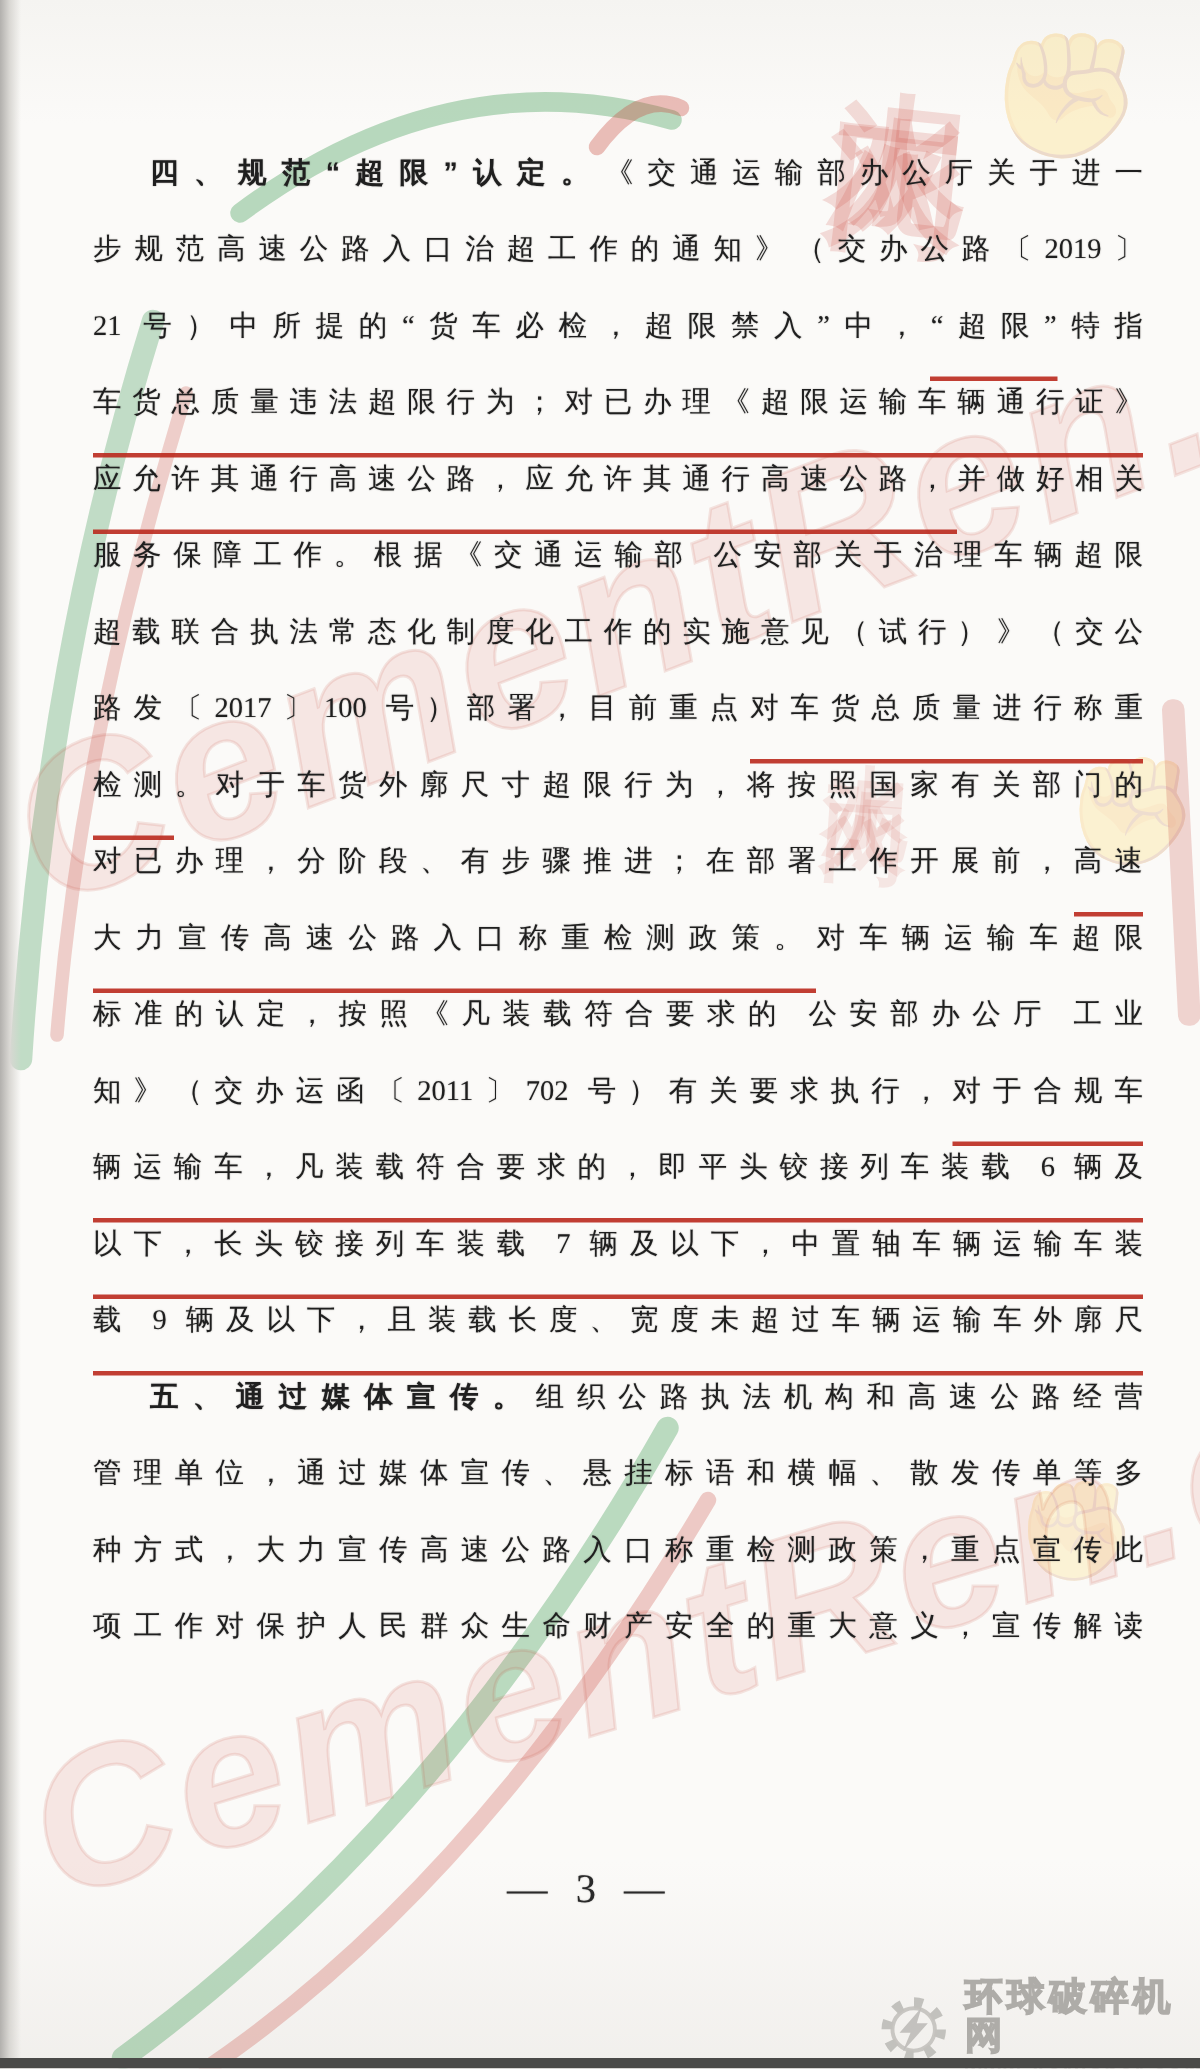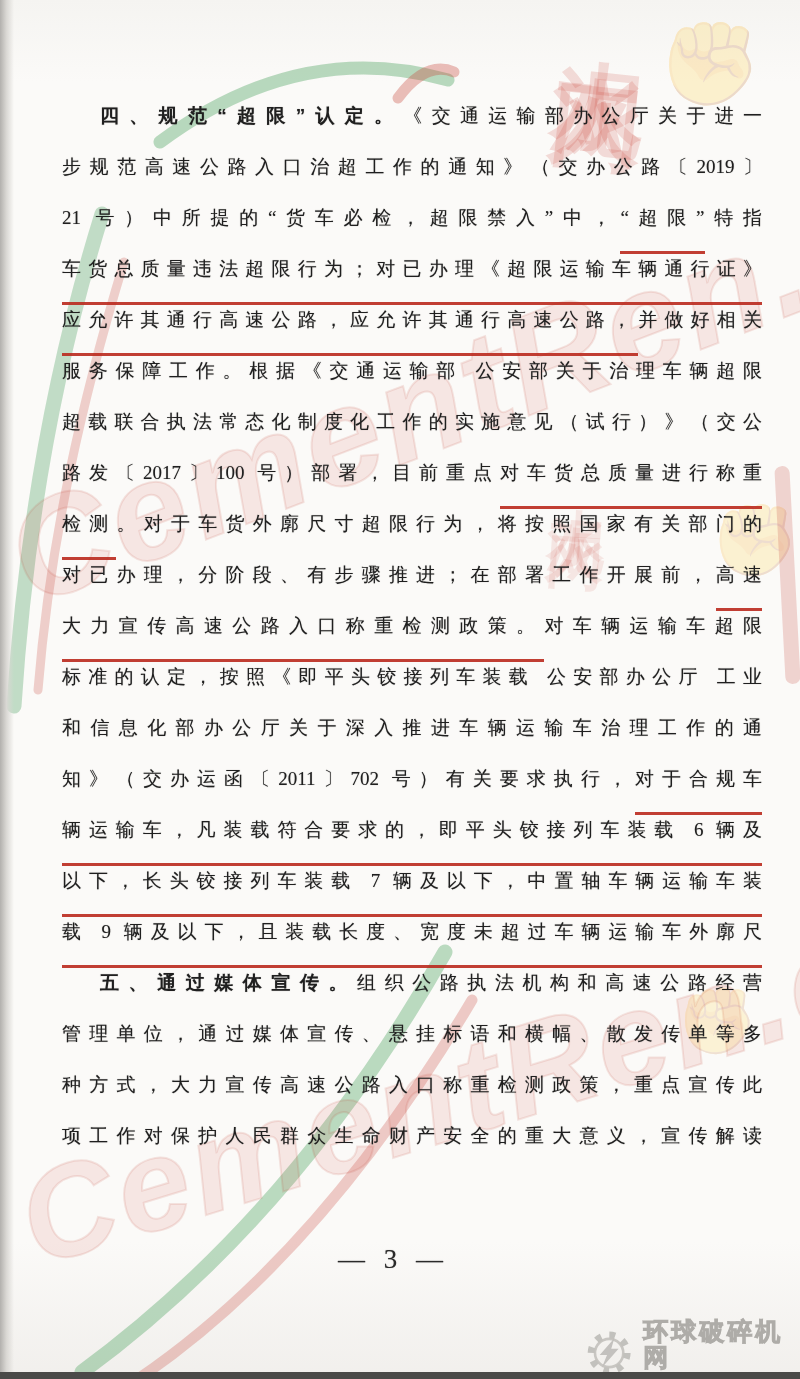--- a/index.html
+++ b/index.html
@@ -74,22 +74,21 @@
       <div class="line"><span>步规范高速公路入口治超工作的通知》（交办公路〔2019〕</span></div>
       <div class="line"><span>21 号）中所提的“货车必检，超限禁入”中，</span><span class="u">“超限”</span><span>特指</span></div>
       <div class="line"><span class="u">车货总质量违法超限行为；对已办理《超限运输车辆通行证》</span></div>
       <div class="line"><span class="u">应允许其通行高速公路，应允许其通行高速公路，</span><span>并做好相关</span></div>
       <div class="line"><span>服务保障工作。根据《交通运输部 公安部关于治理车辆超限</span></div>
       <div class="line"><span>超载联合执法常态化制度化工作的实施意见（试行）》（交公</span></div>
       <div class="line"><span>路发〔2017〕100 号）部署，目前重点</span><span class="u">对车货总质量进行称重</span></div>
       <div class="line"><span class="u">检测</span><span>。对于车货外廓尺寸超限行为，将按照国家有关部门的</span></div>
       <div class="line"><span>对已办理，分阶段、有步骤推进；在部署工作开展前，</span><span class="u">高速</span></div>
       <div class="line"><span class="u">大力宣传高速公路入口称重检测政策。</span><span>对车辆运输车超限</span></div>
-      <div class="line"><span>标准的认定，按照《即平头铰接列车装载 公安部办公厅 工业</span></div>
-      <div class="line"><span>和信息化部办公厅关于深入推进车辆运输车治理工作的通</span></div>
+      <div class="line"><span>标准的认定，按照《凡装载符合要求的 公安部办公厅 工业</span></div>
       <div class="line"><span>知》（交办运函〔2011〕702 号）有关要求执行，</span><span class="u">对于合规车</span></div>
       <div class="line"><span class="u">辆运输车，凡装载符合要求的，即平头铰接列车装载 6 辆及</span></div>
       <div class="line"><span class="u">以下，长头铰接列车装载 7 辆及以下，中置轴车辆运输车装</span></div>
       <div class="line"><span class="u">载 9 辆及以下，且装载长度、宽度未超过车辆运输车外廓尺</span></div>
       <div class="line indent"><span class="hd">五、通过媒体宣传。</span><span>组织公路执法机构和高速公路经营</span></div>
       <div class="line"><span>管理单位，通过媒体宣传、悬挂标语和横幅、散发传单等多</span></div>
       <div class="line"><span>种方式，大力宣传高速公路入口称重检测政策，重点宣传此</span></div>
       <div class="line"><span>项工作对保护人民群众生命财产安全的重大意义，宣传解读</span></div>
     </div>
 

